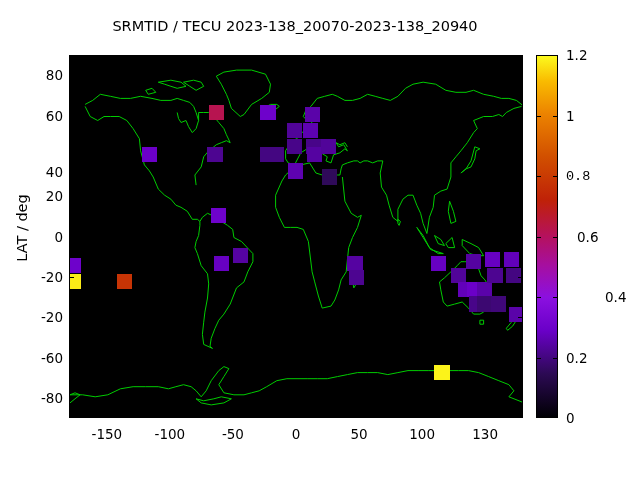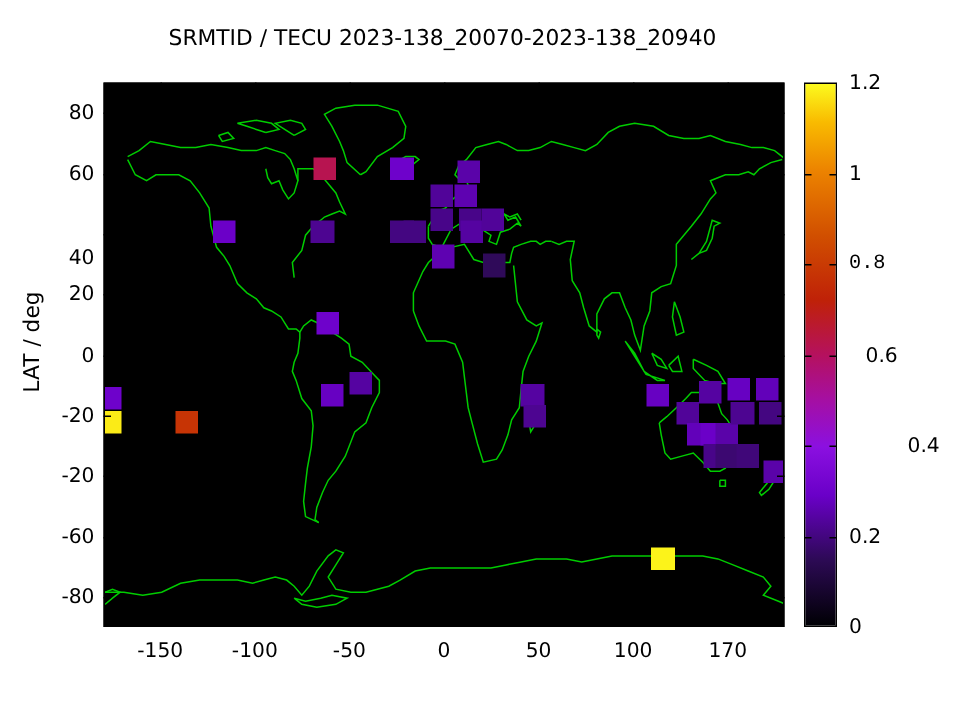--- a/index.html
+++ b/index.html
@@ -160,21 +160,21 @@
       <div class="tick xtick" style="left: 296px; top: 55px;"></div>
       <div class="xticklabel" style="left: 296px; top: 426px;">0</div>
       <div class="tick xtick" style="left: 359.056px; top: 413px;"></div>
       <div class="tick xtick" style="left: 359.056px; top: 55px;"></div>
       <div class="xticklabel" style="left: 359.056px; top: 426px;">50</div>
       <div class="tick xtick" style="left: 422.111px; top: 413px;"></div>
       <div class="tick xtick" style="left: 422.111px; top: 55px;"></div>
       <div class="xticklabel" style="left: 422.111px; top: 426px;">100</div>
       <div class="tick xtick" style="left: 485.167px; top: 413px;"></div>
       <div class="tick xtick" style="left: 485.167px; top: 55px;"></div>
-      <div class="xticklabel" style="left: 485.167px; top: 426px;">170</div>
+      <div class="xticklabel" style="left: 485.167px; top: 426px;">130</div>
       <div class="tick ytick" style="left: 69px; top: 75.1667px;"></div>
       <div class="tick ytick" style="left: 518px; top: 75.1667px;"></div>
       <div class="yticklabel" style="left: 21px; width: 42px; top: 75.1667px;">80</div>
       <div class="tick ytick" style="left: 69px; top: 115.5px;"></div>
       <div class="tick ytick" style="left: 518px; top: 115.5px;"></div>
       <div class="yticklabel" style="left: 21px; width: 42px; top: 115.5px;">60</div>
       <div class="tick ytick" style="left: 69px; top: 155.833px;"></div>
       <div class="tick ytick" style="left: 518px; top: 155.833px;"></div>
       <div class="yticklabel" style="left: 21px; width: 42px; top: 155.833px; margin-top: 16px;">40</div>
       <div class="tick ytick" style="left: 69px; top: 196.167px;"></div>

